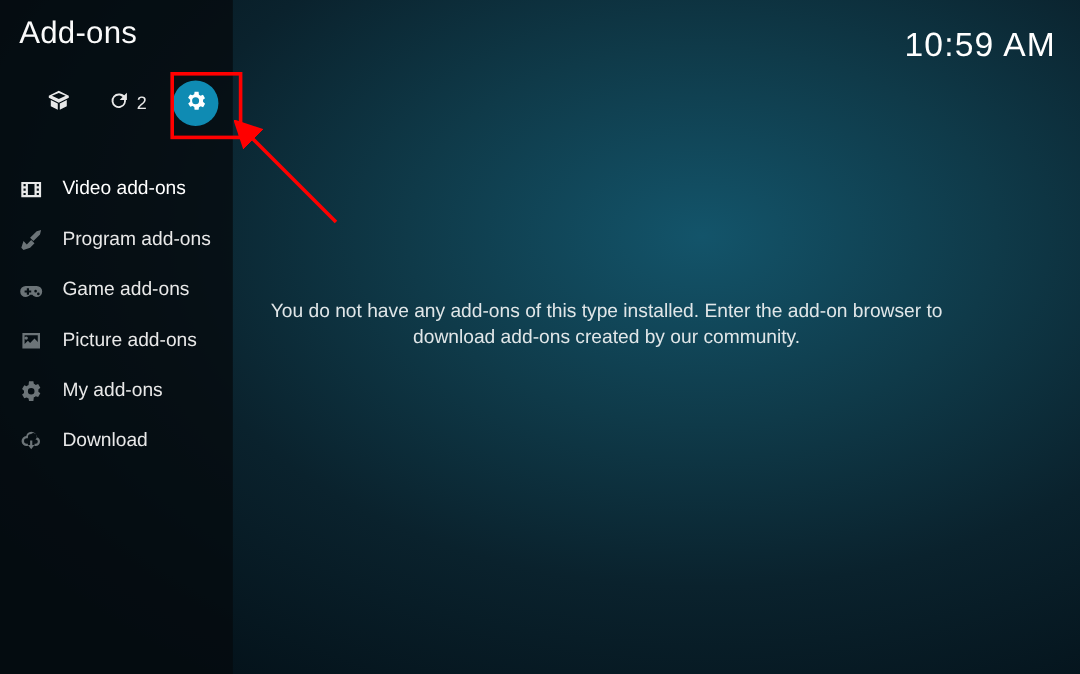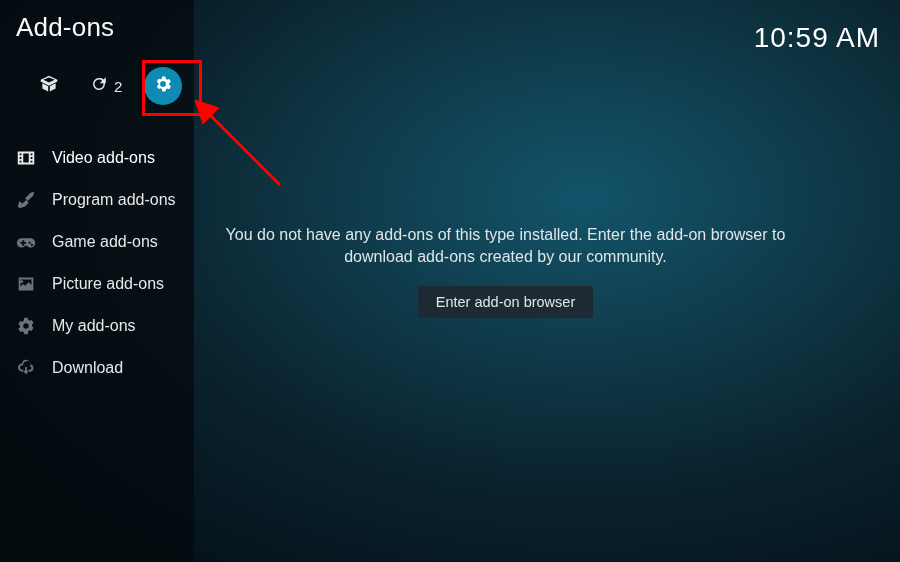--- a/index.html
+++ b/index.html
@@ -192,21 +192,20 @@
       </span>
       <span>Download</span>
     </li>
   </ul>
 </div>
 
 <div class="clock">10:59 AM</div>
 
 <div class="content">
   <div class="empty-msg">You do not have any add-ons of this type installed. Enter the add-on browser to download add-ons created by our community.</div>
-  <button class="enter-btn">Enter add-on browser</button>
 </div>
 
 <div class="highlight-box"></div>
 
 <svg class="arrow-annotation" viewBox="0 0 95 95">
   <defs>
     <marker id="ah" markerWidth="8" markerHeight="8" refX="2" refY="4" orient="auto">
       <path d="M0,0 L8,4 L0,8 z" fill="#ff0000"></path>
     </marker>
   </defs>

